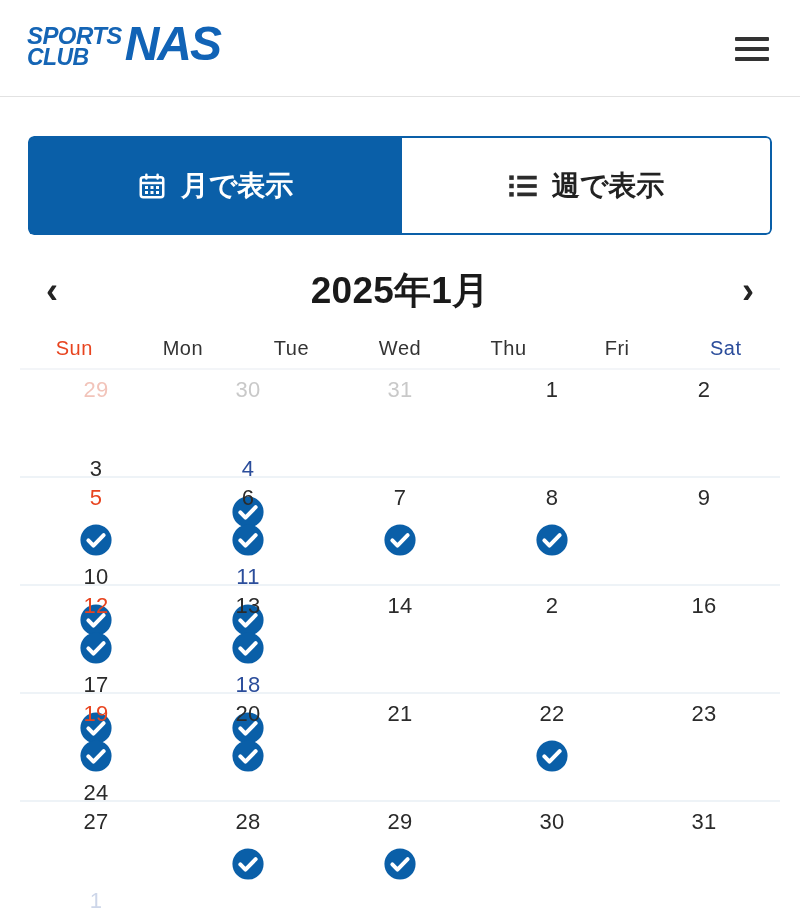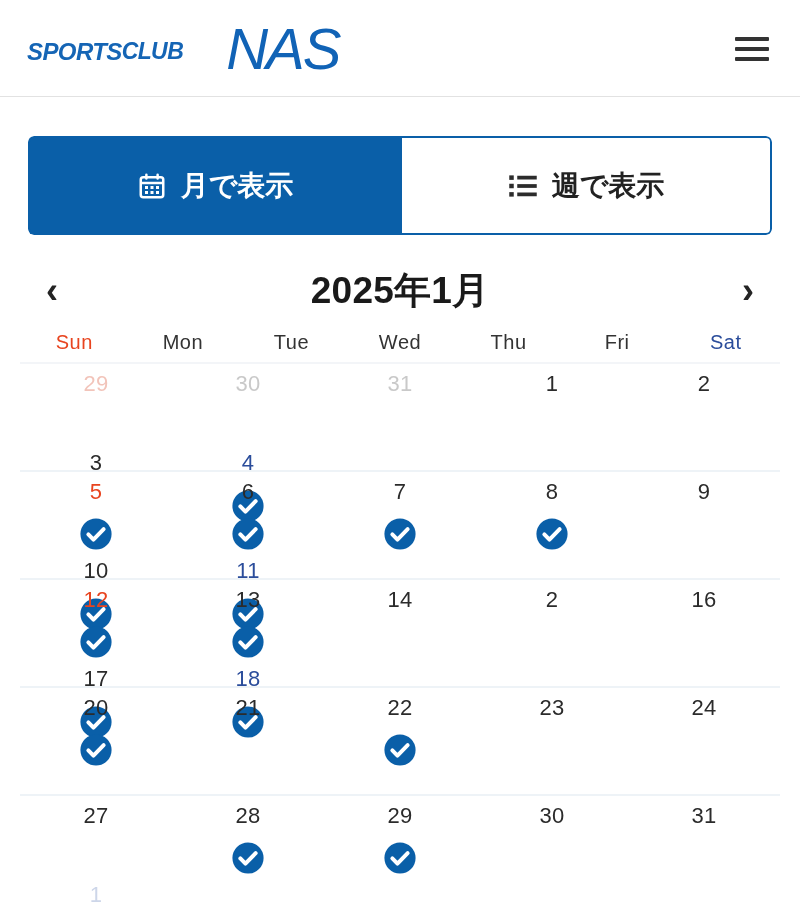--- a/index.html
+++ b/index.html
@@ -28,47 +28,46 @@
     left: 27px;
     top: 20px;
     display: flex;
     align-items: center;
     text-decoration: none;
     user-select: none;
   }
 
   .brand-stack {
     display: flex;
-    flex-direction: row;
+    flex-direction: column;
     line-height: 0.95;
     margin-right: 3px;
     padding-top: 4px;
   }
 
   .brand-stack .l1,
   .brand-stack .l2 {
     font-family: "Liberation Sans", "DejaVu Sans", sans-serif;
     font-style: italic;
     font-weight: 700;
     font-size: 24px;
     letter-spacing: -0.6px;
     color: #1565b5;
   }
   .brand-stack .l2 { font-size: 23px; }
 
   .brand-nas {
     font-family: "Liberation Sans", "DejaVu Sans", sans-serif;
     font-style: italic;
-    font-weight: 400;
-    font-size: 58px;
+    font-weight: 700;
+    font-size: 48px;
     letter-spacing: -2px;
     color: #1163b6;
     line-height: 1;
     padding-bottom: 2px;
-    margin-left: 40px;
   }
 
   .menu-button {
     position: absolute;
     right: 28px;
     top: 29px;
     width: 40px;
     height: 40px;
     background: transparent;
     border: none;
@@ -147,21 +146,21 @@
 
   .month-label {
     font-size: 37px;
     font-weight: 700;
     color: #1a1a1a;
     letter-spacing: 0.2px;
   }
 
   
   .calendar {
-    margin: 10px 20px 0 20px;
+    margin: 16px 20px 0 20px;
   }
 
   .weekday-row {
     display: grid;
     grid-template-columns: repeat(7, 1fr);
     padding-bottom: 8px;
     border-bottom: 2px solid #f3f5f8;
   }
 
   .weekday {
@@ -428,20 +427,27 @@
         <div class="day-cell">
           <div class="day-num sat">18</div>
           <svg class="check-mark" viewBox="0 0 24 24">
             <circle cx="12" cy="12" r="11" fill="#0a5fa8"></circle>
             <path d="M6.6 12.3l3.6 3.7 7.2-7.4" stroke="#ffffff" stroke-width="2.8" fill="none" stroke-linecap="round" stroke-linejoin="round"></path>
           </svg>
         </div>
       </div>
       <div class="week-row">
         <div class="day-cell">
+          <div class="day-num sun">19</div>
+          <svg class="check-mark" viewBox="0 0 24 24">
+            <circle cx="12" cy="12" r="11" fill="#0a5fa8"></circle>
+            <path d="M6.6 12.3l3.6 3.7 7.2-7.4" stroke="#ffffff" stroke-width="2.8" fill="none" stroke-linecap="round" stroke-linejoin="round"></path>
+          </svg>
+        </div>
+        <div class="day-cell">
           <div class="day-num ">20</div>
           <svg class="check-mark" viewBox="0 0 24 24">
             <circle cx="12" cy="12" r="11" fill="#0a5fa8"></circle>
             <path d="M6.6 12.3l3.6 3.7 7.2-7.4" stroke="#ffffff" stroke-width="2.8" fill="none" stroke-linecap="round" stroke-linejoin="round"></path>
           </svg>
         </div>
         <div class="day-cell">
           <div class="day-num ">21</div>
           <svg class="check-mark hidden" viewBox="0 0 24 24">
             <circle cx="12" cy="12" r="11" fill="#0a5fa8"></circle>

